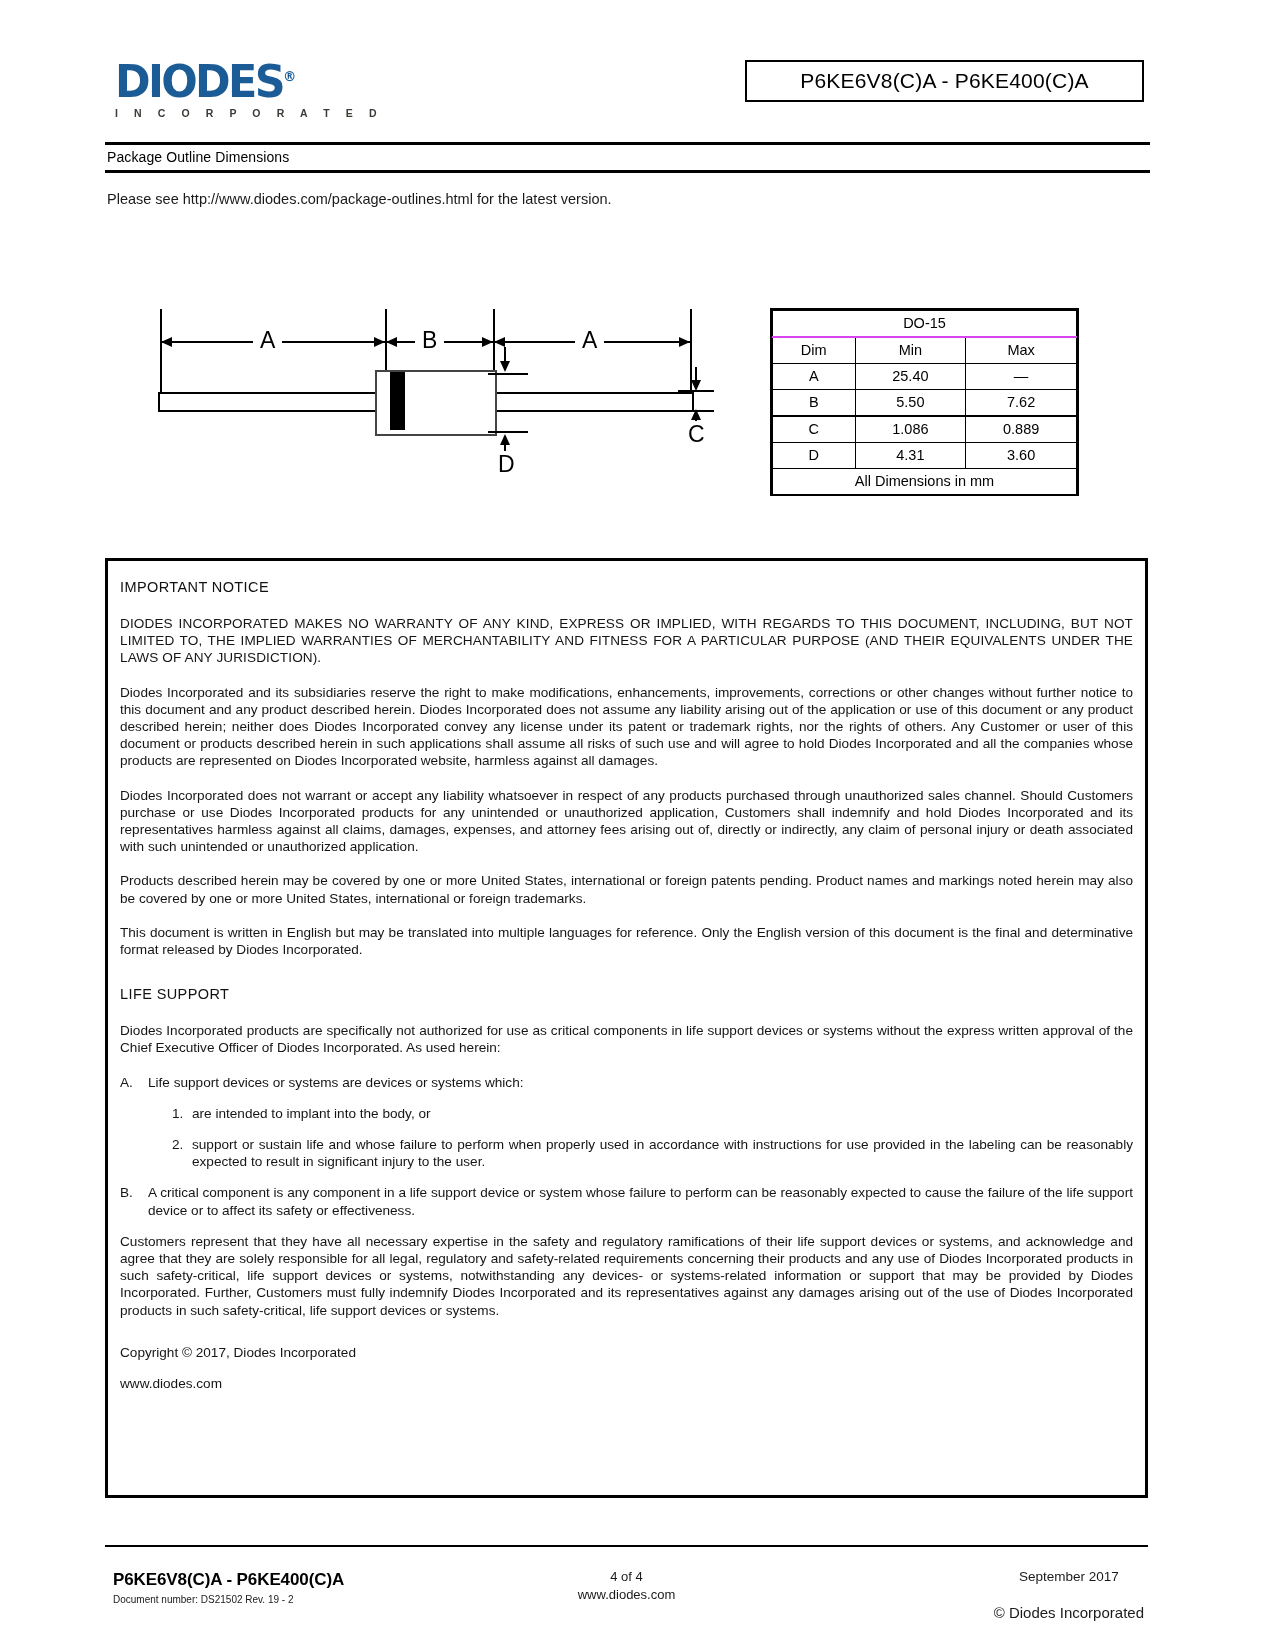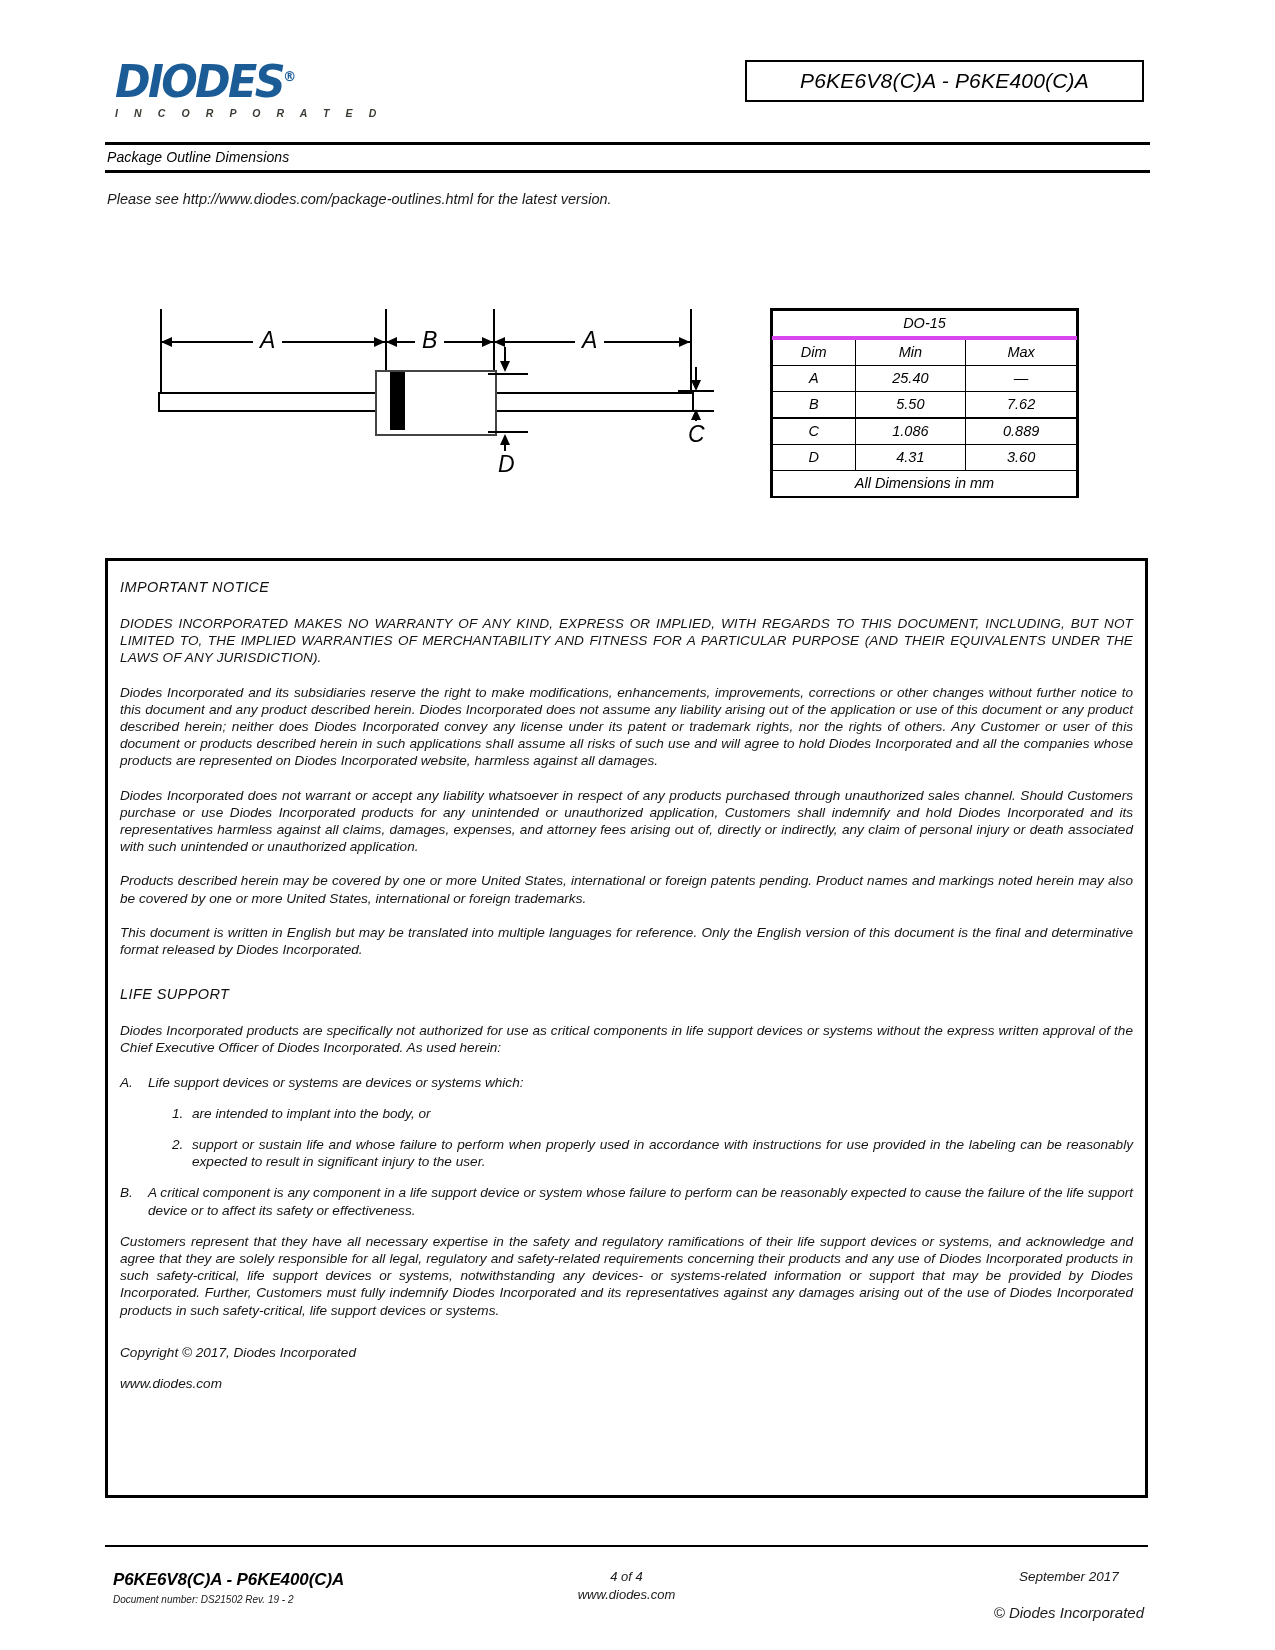--- a/index.html
+++ b/index.html
@@ -13,21 +13,20 @@
     font-family: "Liberation Sans", sans-serif;
     color: #1a1a1a;
     position: relative;
     overflow: hidden;
   }
   .page {
     position: absolute;
     left: 0; top: 0;
     width: 1275px;
     height: 1650px;
-    font-style: italic;
   }
 
   
   .header {
     position: absolute;
     left: 105px; top: 48px;
     width: 1045px;
     height: 80px;
   }
   .logo-wrap {
@@ -170,21 +169,21 @@
     font-size: 14.5px;
     color: #000;
   }
   .dimtable td {
     border: 1px solid #000;
     text-align: center;
     padding: 2px 2px 3px 2px;
     height: 20px;
   }
   .dimtable td.hdr-span {
-    border-bottom: 4px solid #d946ef;
+    border-bottom: 2px solid #d946ef;
   }
   .dimtable tr.thick-top td {
     border-top: 2px solid #000;
   }
   .dimtable tr.footer-row td {
     border-bottom: none;
   }
 
   
   .notice {

